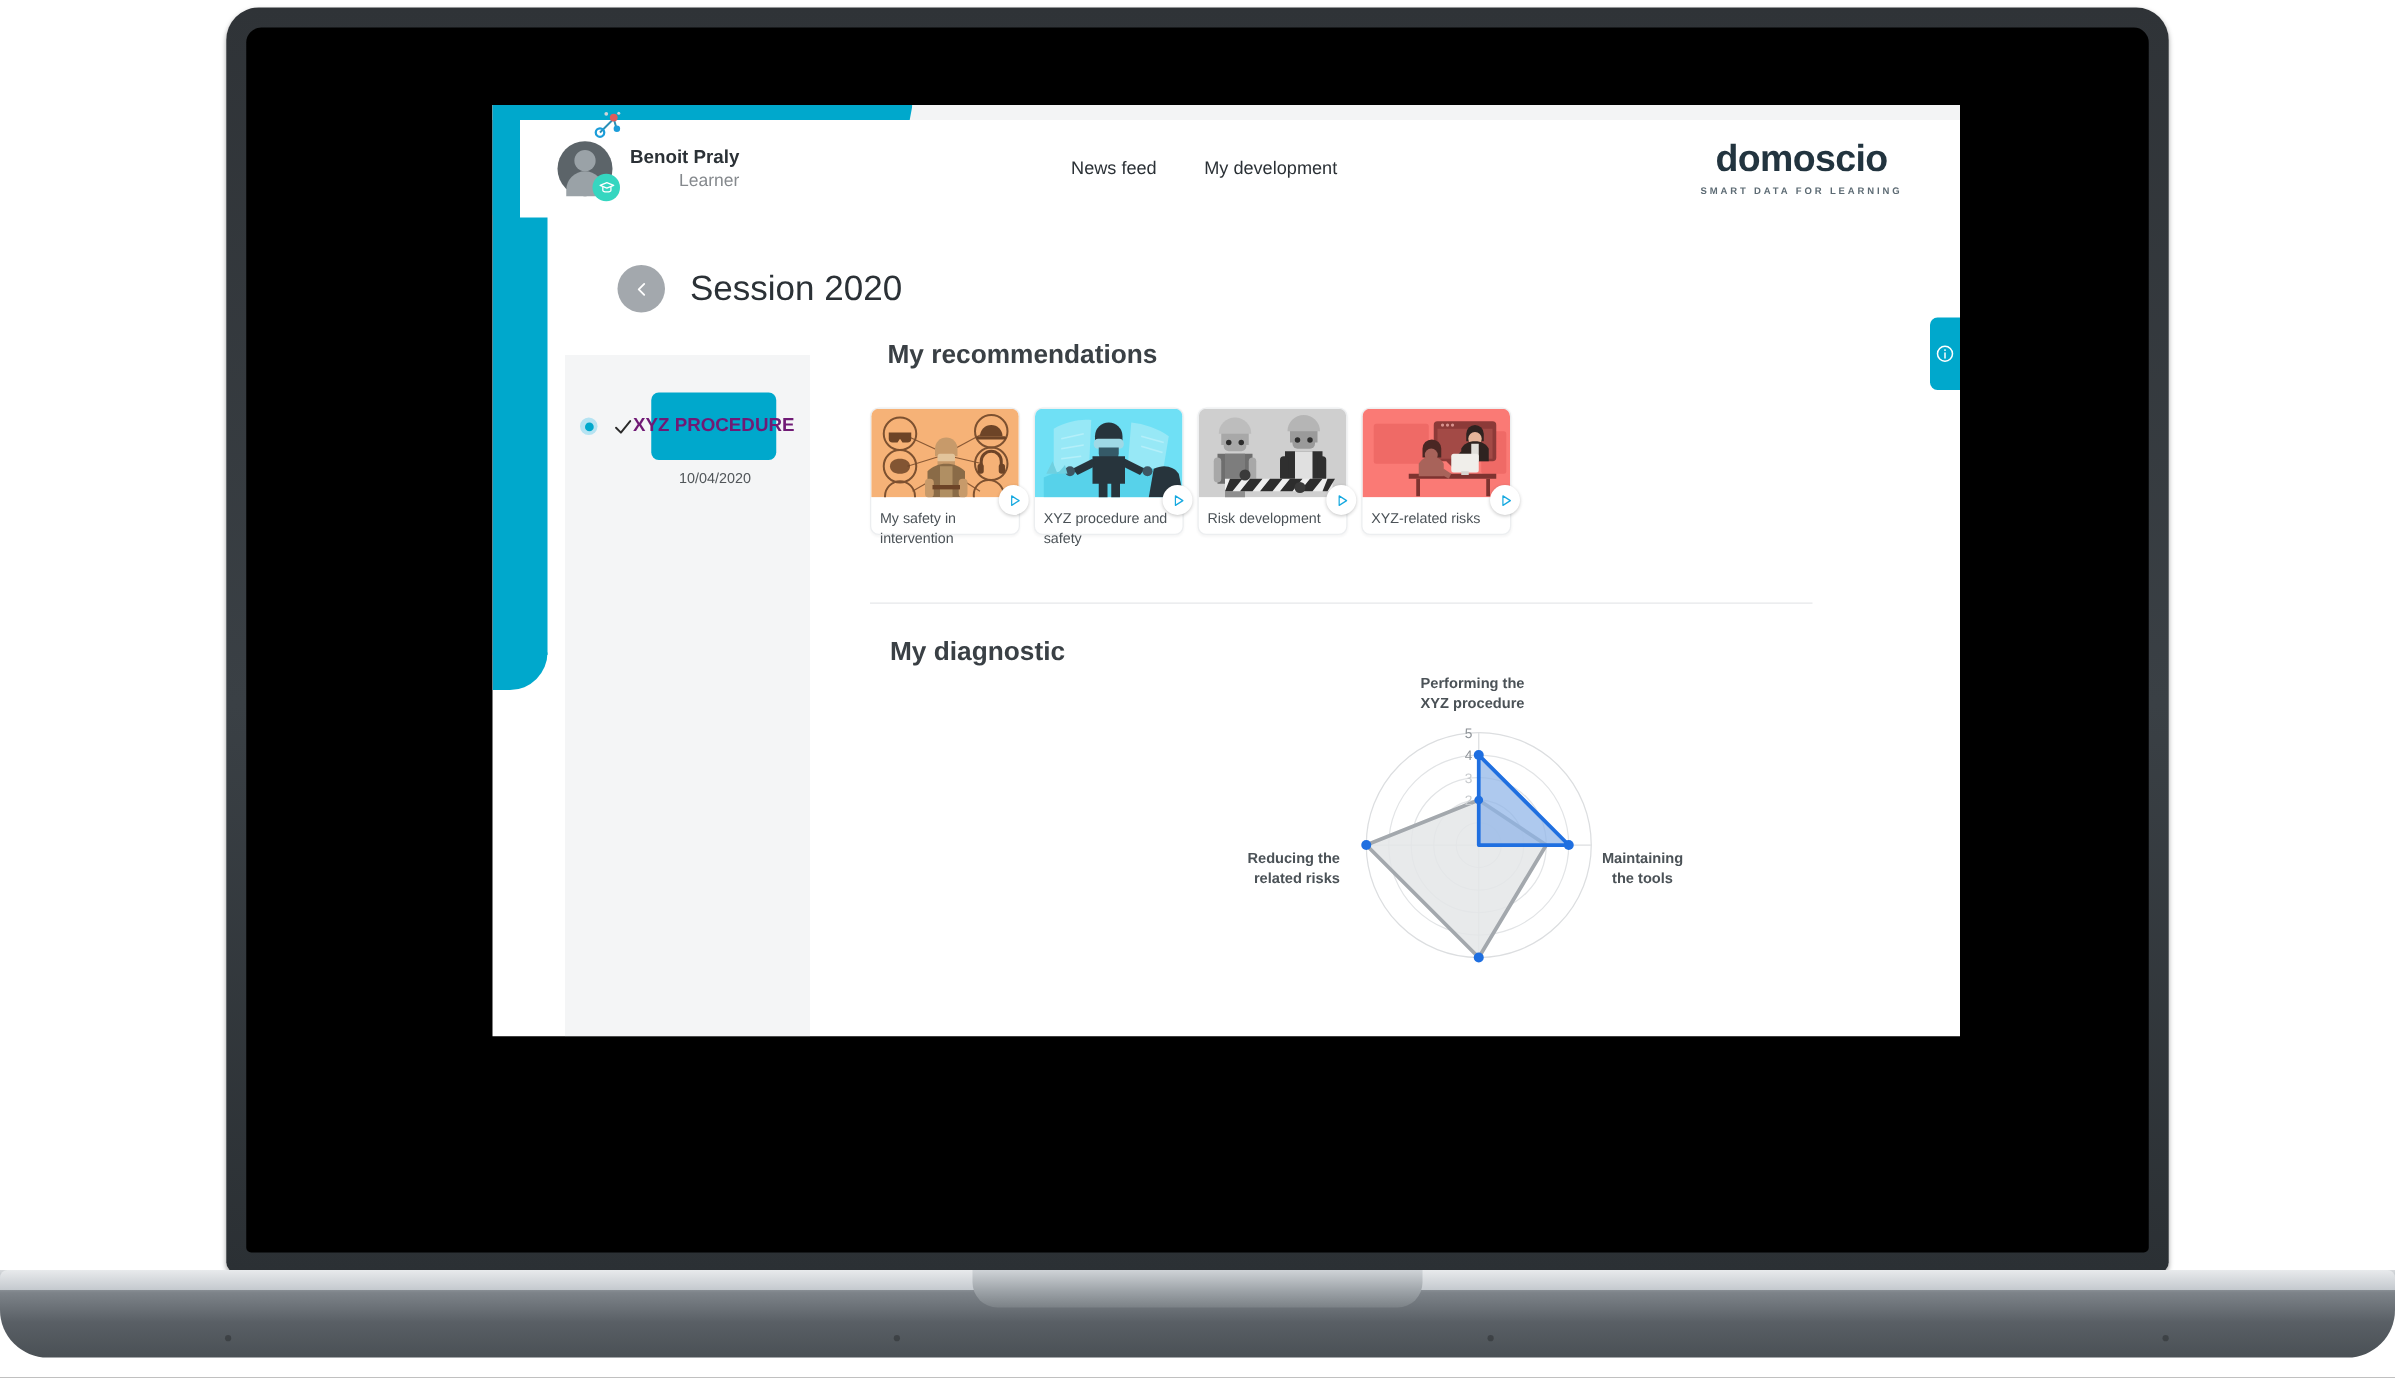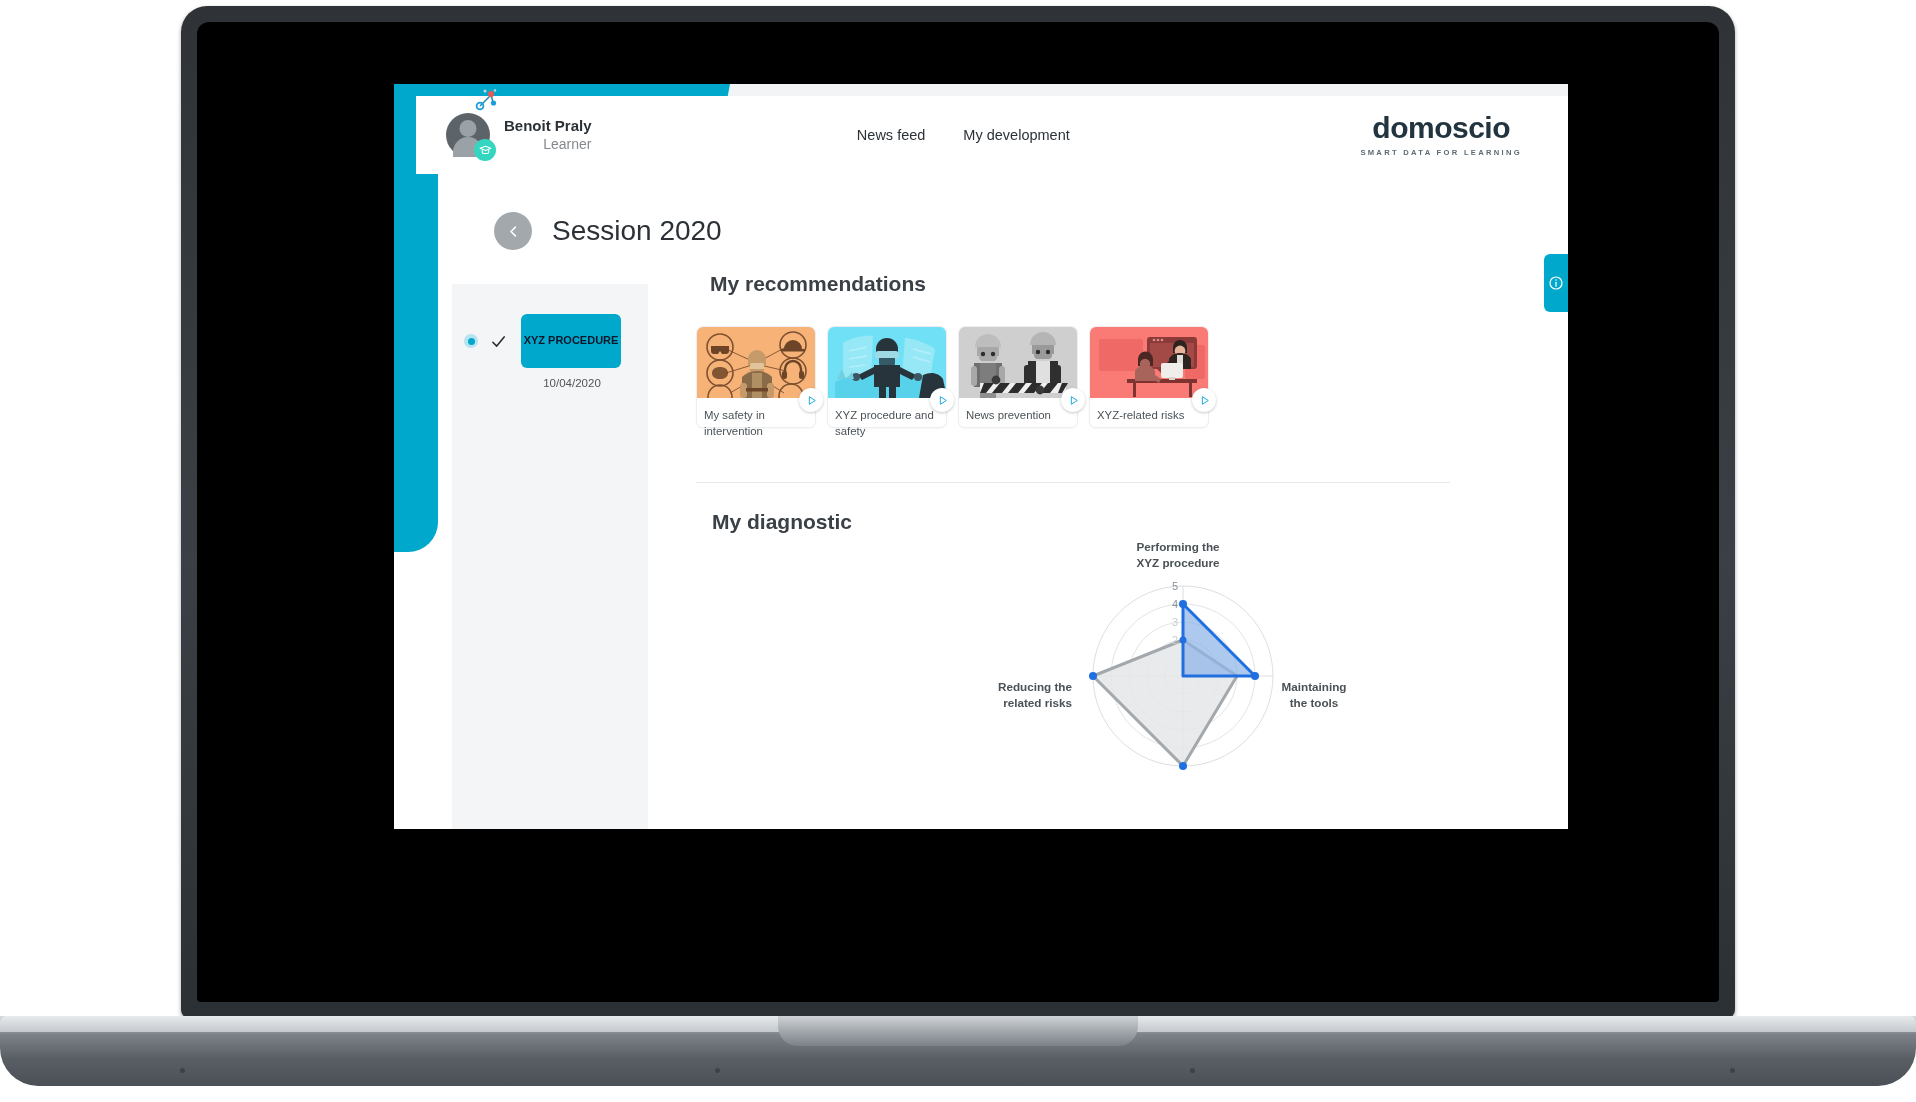--- a/index.html
+++ b/index.html
@@ -167,21 +167,21 @@
   .radio-dot{
     width:14px; height:14px; border-radius:50%;
     background:#b5e3f2; display:flex; align-items:center; justify-content:center;
     flex:none;
   }
   .radio-dot i{ width:7px; height:7px; border-radius:50%; background:#00a8cc; display:block;}
   .check-icon{ margin-left:12px; width:17px; height:17px; flex:none;}
   .chip{
     margin-left:14px; width:100px; min-height:54px;
     background:#00a8cc; border-radius:6px;
-    color:#0f172a; font-size:11px; font-weight:bold; text-align:center;
+    color:#701a75; font-size:15px; font-weight:bold; text-align:center;
     display:flex; align-items:center; justify-content:center;
     line-height:1.25; padding:6px 4px; cursor:pointer;
   }
   .chip-date{
     margin:9px 0 0 0; text-align:center; width:196px;
     font-size:11.5px; color:#51565a; padding-left:44px;
   }
 
   
   .main{
@@ -452,21 +452,21 @@
                   </g>
                   <g>
                     <rect x="22" y="56" width="86" height="10" fill="#efefef"></rect>
                     <path d="M26 56h10l-8 10H22z M42 56h10l-8 10H34z M58 56h10l-8 10H50z
                              M74 56h10l-8 10H66z M90 56h10l-8 10H82z M104 56h6l-6 10h-4z" fill="#2d2d2d"></path>
                     <circle cx="38" cy="53" r="4.4" fill="#3a3a3a"></circle>
                     <circle cx="82" cy="63" r="4.4" fill="#3a3a3a"></circle>
                   </g>
                 </svg>
               </div>
-              <div class="card-label">News prevention</div>
+              <div class="card-label">Risk development</div>
               <div class="play">
                 <svg viewBox="0 0 24 24" fill="none" stroke="#17a9e0" stroke-width="1.8" stroke-linejoin="round">
                     <polygon points="8 5 19 12 8 19"></polygon>
                   </svg>
               </div>
             </div>
 
             <div class="card">
               <div class="card-img">
                 <svg viewBox="0 0 120 71" preserveAspectRatio="xMidYMid slice">

